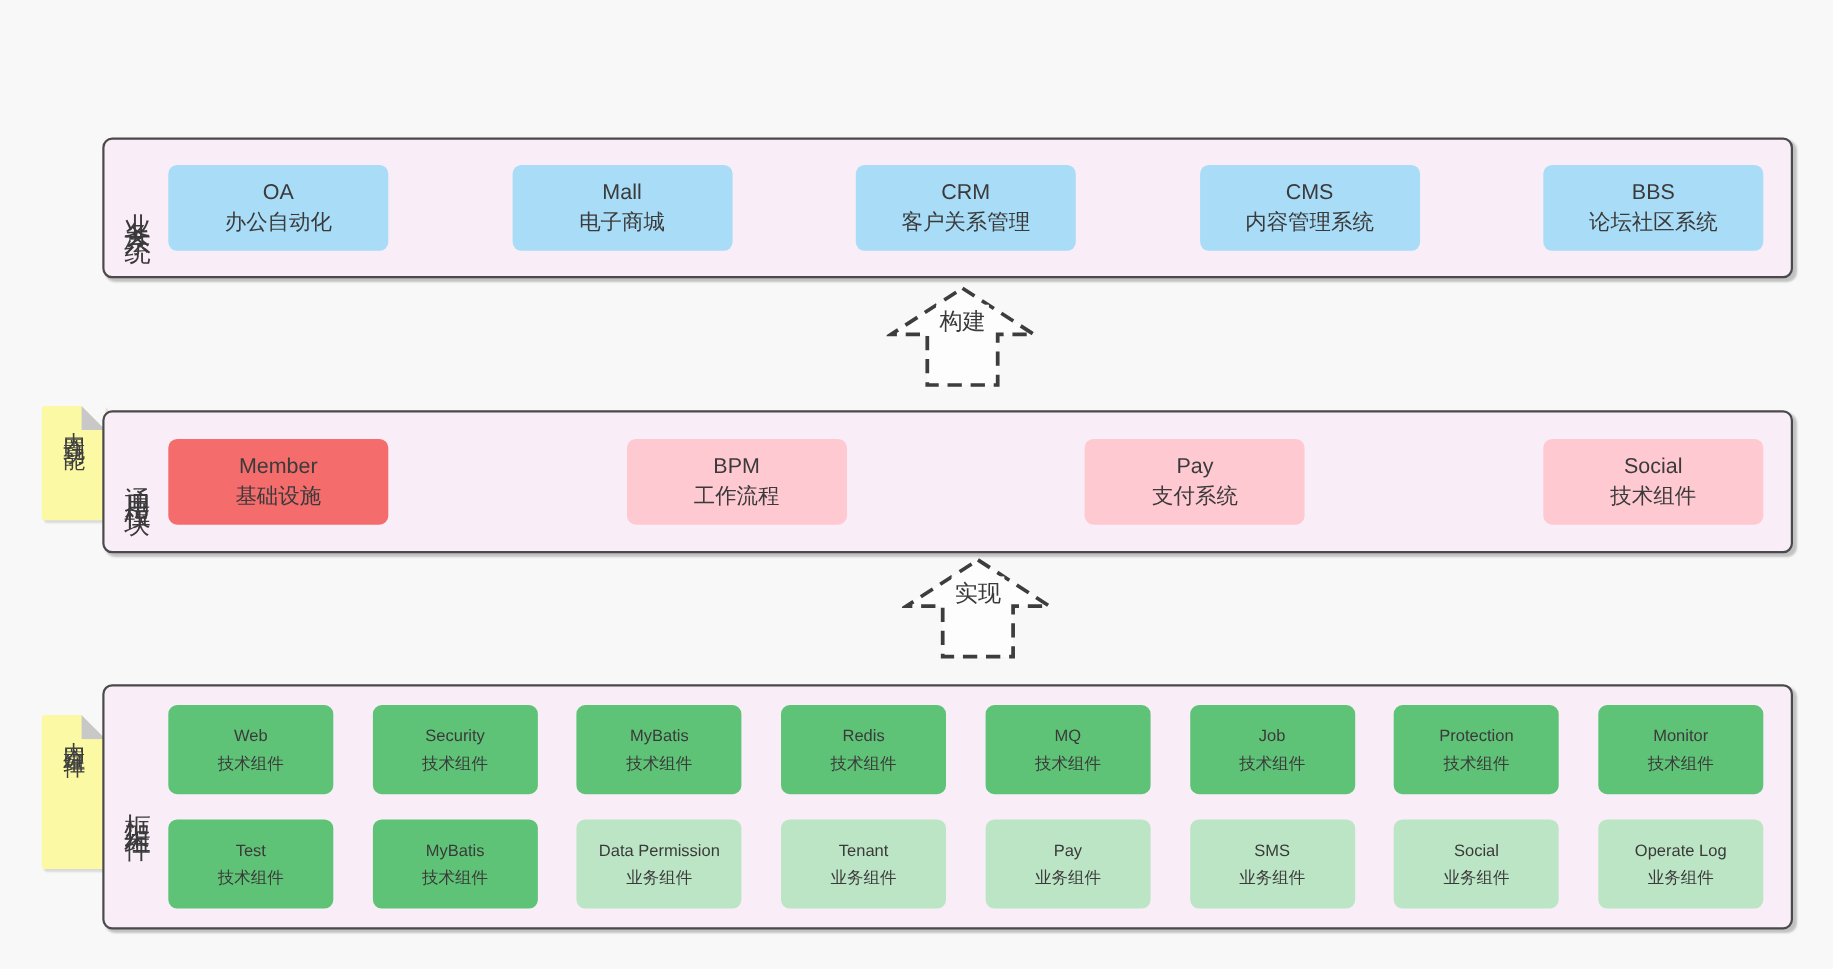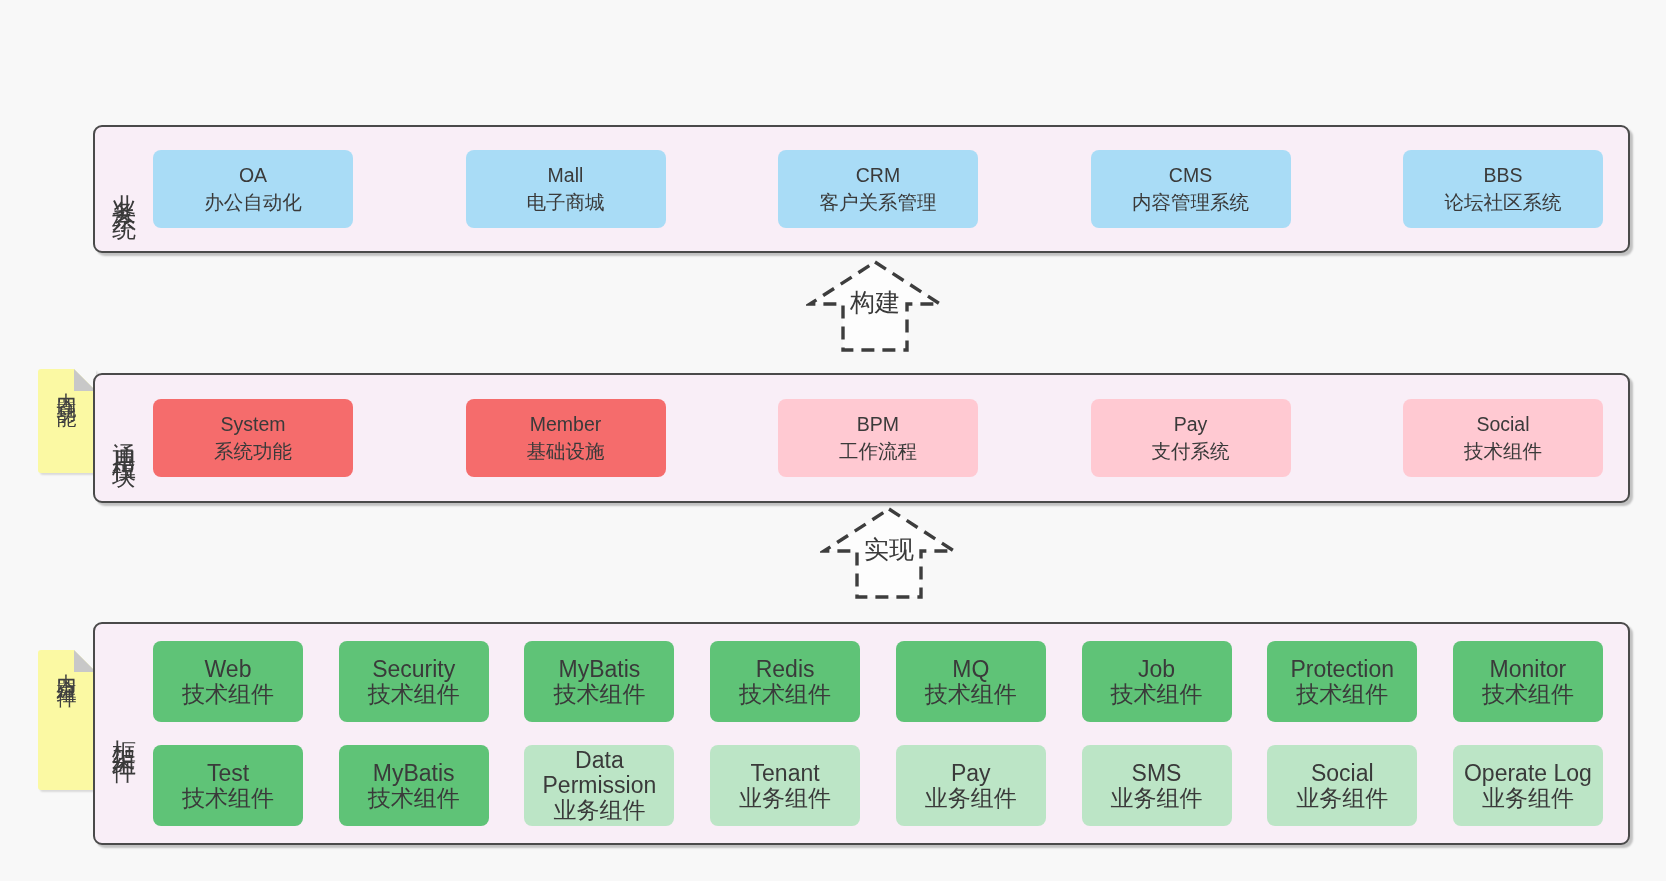--- a/index.html
+++ b/index.html
@@ -38,21 +38,21 @@
   .row{display:flex;justify-content:space-between;}
 
   
   .box{
     box-sizing:border-box;border-radius:8px;
     display:flex;flex-direction:column;align-items:center;justify-content:center;
     text-align:center;color:var(--c-text);
     font-size:19.5px;line-height:27px;
   }
   #panel-0 .box, #panel-1 .box{width:200px;height:78px;}
-  #panel-2 .box{width:150px;height:81px;font-size:23px;line-height:25px;}
+  #panel-2 .box{width:150px;height:81px;font-size:15px;line-height:25px;}
   .t-blue{background:var(--c-blue);}
   .t-red{background:var(--c-red);}
   .t-pink{background:var(--c-pink);}
   .t-green{background:var(--c-green);}
   .t-lightgreen{background:var(--c-lightgreen);}
 
   
   .note{
     position:absolute;left:38px;width:58px;box-sizing:border-box;
     background:var(--c-note_yellow);
@@ -74,22 +74,22 @@
   .arrow{position:absolute;width:138px;height:96px;z-index:3;}
   #arrow-0{left:806px;top:258px;}
   #arrow-1{left:820px;top:505px;}
   .arrow svg{position:absolute;inset:0;width:100%;height:100%;}
   .arrow-path{
     fill:var(--c-arrow_fill);
     stroke:var(--c-arrow_stroke);stroke-width:3.4;
     stroke-dasharray:13 8;stroke-linecap:butt;
   }
   .arrow-label{
-    position:absolute;left:50%;top:44px;transform:translate(-50%,-50%);
-    font-size:25px;color:var(--c-text);background:var(--c-arrow_fill);
+    position:absolute;left:50%;top:34px;transform:translate(-50%,-50%);
+    font-size:21px;color:var(--c-text);background:var(--c-arrow_fill);
     padding:1px 3px;white-space:nowrap;
   }
 </style>
 </head>
 <body>
 
 <div id="canvas">
 
   <div class="note" id="note-0">
     <svg class="fold" viewBox="0 0 22 22" aria-hidden="true">
@@ -140,24 +140,20 @@
       <path class="arrow-path" d="M69,4 L134,46 L101,46 L101,92 L37,92 L37,46 L4,46 Z"></path>
     </svg>
     <span class="arrow-label">构建</span>
   </div>
 
   <section class="panel" id="panel-1">
     <div class="panel-label">通用模块</div>
     <div class="rows">
       <div class="row">
           <div class="box t-red">
-    <div class="box-name">System</div>
-    <div class="box-desc">系统功能</div>
-  </div>
-          <div class="box t-red">
     <div class="box-name">Member</div>
     <div class="box-desc">基础设施</div>
   </div>
           <div class="box t-pink">
     <div class="box-name">BPM</div>
     <div class="box-desc">工作流程</div>
   </div>
           <div class="box t-pink">
     <div class="box-name">Pay</div>
     <div class="box-desc">支付系统</div>

